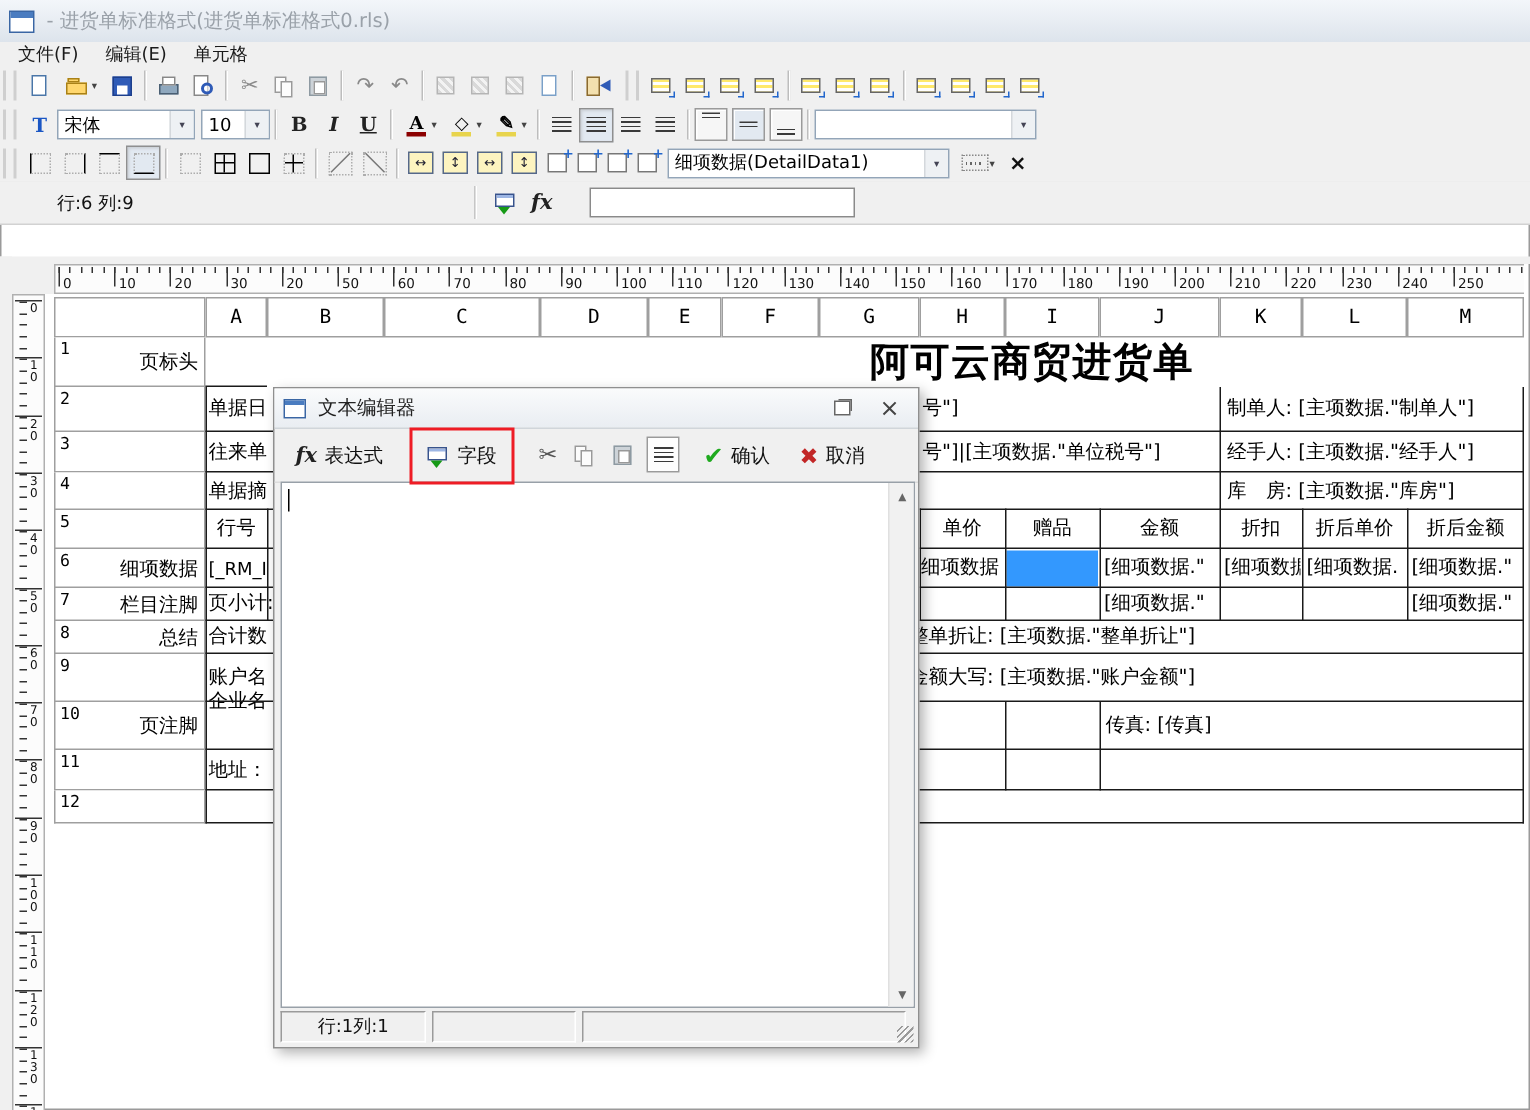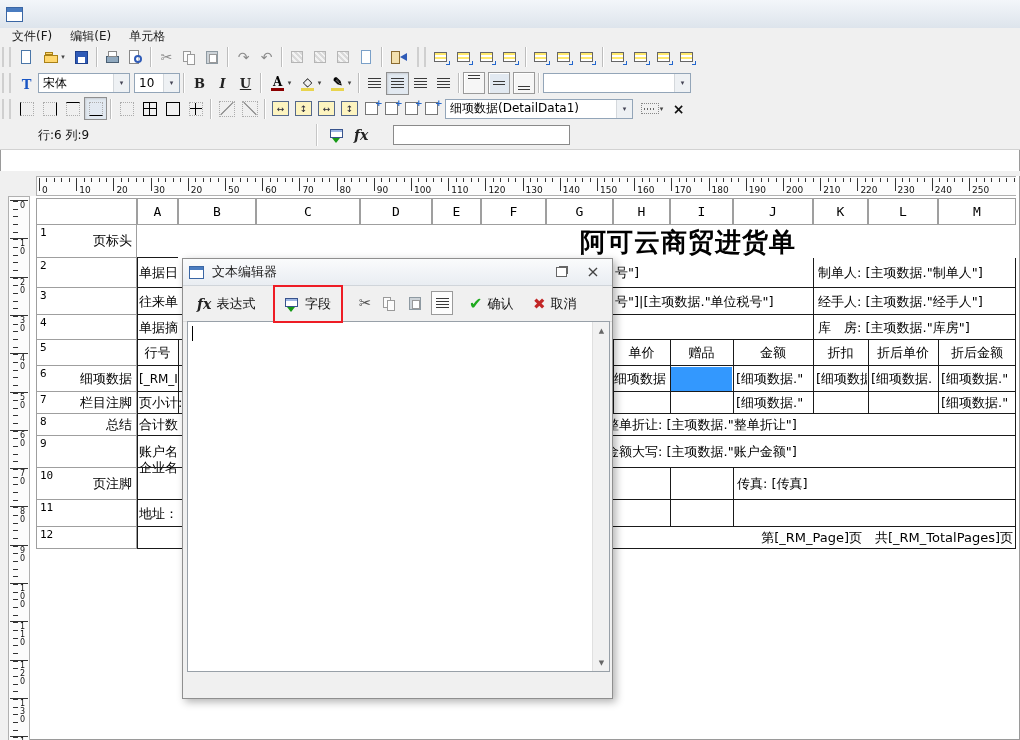--- a/index.html
+++ b/index.html
@@ -150,20 +150,21 @@
   .sgrip{position:absolute;right:3px;bottom:3px;width:11px;height:11px;
          background:repeating-linear-gradient(135deg,transparent 0 2px,#9a9a9a 2px 3px);}
 </style>
 </head>
 <body>
 
 <div class="stage">
 
   <div class="abs titlebar">
     <span class="appicon"></span>
+    <span class="titletext">- 进货单标准格式(进货单标准格式0.rls)</span>
   </div>
 
   <div class="abs menubar">
     <span class="menuitem">文件(F)</span>
     <span class="menuitem">编辑(E)</span>
     <span class="menuitem">单元格</span>
   </div>
 
   <div class="abs tbar tb1">
     <span class="grip"></span>
@@ -802,21 +803,20 @@
   <div class="selcell" style="left: 671px; top: 367px; width: 61px; height: 24px; background: rgb(51, 152, 254);"></div>
   <div class="cell" style="left:736px;top:366px;width:76px;height:26px;line-height:26px">[细项数据."</div>
   <div class="cell" style="left:816px;top:366px;width:51px;height:26px;line-height:26px">[细项数据</div>
   <div class="cell" style="left:871px;top:366px;width:66px;height:26px;line-height:26px">[细项数据.</div>
   <div class="cell" style="left:941px;top:366px;width:74px;height:26px;line-height:26px">[细项数据."</div>
   <div class="cell" style="left:736px;top:392px;width:76px;height:22px;line-height:22px">[细项数据."</div>
   <div class="cell" style="left:941px;top:392px;width:74px;height:22px;line-height:22px">[细项数据."</div>
   <div class="cell" style="left:606px;top:414px;width:405px;height:22px;line-height:22px">整单折让: [主项数据."整单折让"]</div>
   <div class="cell" style="left:606px;top:436px;width:405px;height:32px;line-height:32px">金额大写: [主项数据."账户金额"]</div>
   <div class="cell" style="left:737px;top:468px;width:274px;height:32px;line-height:32px">传真: [传真]</div>
-  <div class="cell" style="left:600px;top:527px;width:413px;height:22px;line-height:22px;text-align:right;padding-right:2px">第[_RM_Page]页　共[_RM_TotalPages]页</div>
 
   <div id="borders">
       <span class="bln" style="left: 137px; top: 257px; width: 41px; height: 1px;"></span>
       <span class="bln" style="left: 137px; top: 287px; width: 879px; height: 1px;"></span>
       <span class="bln" style="left: 137px; top: 314px; width: 879px; height: 1px;"></span>
       <span class="bln" style="left: 137px; top: 339px; width: 879px; height: 1px;"></span>
       <span class="bln" style="left: 137px; top: 365px; width: 879px; height: 1px;"></span>
       <span class="bln" style="left: 137px; top: 391px; width: 879px; height: 1px;"></span>
       <span class="bln" style="left: 137px; top: 413px; width: 879px; height: 1px;"></span>
       <span class="bln" style="left: 137px; top: 435px; width: 879px; height: 1px;"></span>
@@ -892,14 +892,20 @@
       <div class="vscroll">
         <span class="varrow" style="top:0">
             <span>▲</span>
           </span>
         <span class="varrow" style="bottom:0">
             <span>▼</span>
           </span>
       </div>
     </div>
 
+    <div class="dlg-status">
+      <span class="spanel" style="left:4px;width:97px">行:1列:1</span>
+      <span class="spanel" style="left:105px;width:96px"></span>
+      <span class="spanel" style="left:205px;width:216px"></span>
+      <span class="sgrip"></span>
+    </div>
   </div>
 </div>
 
 </body></html>

